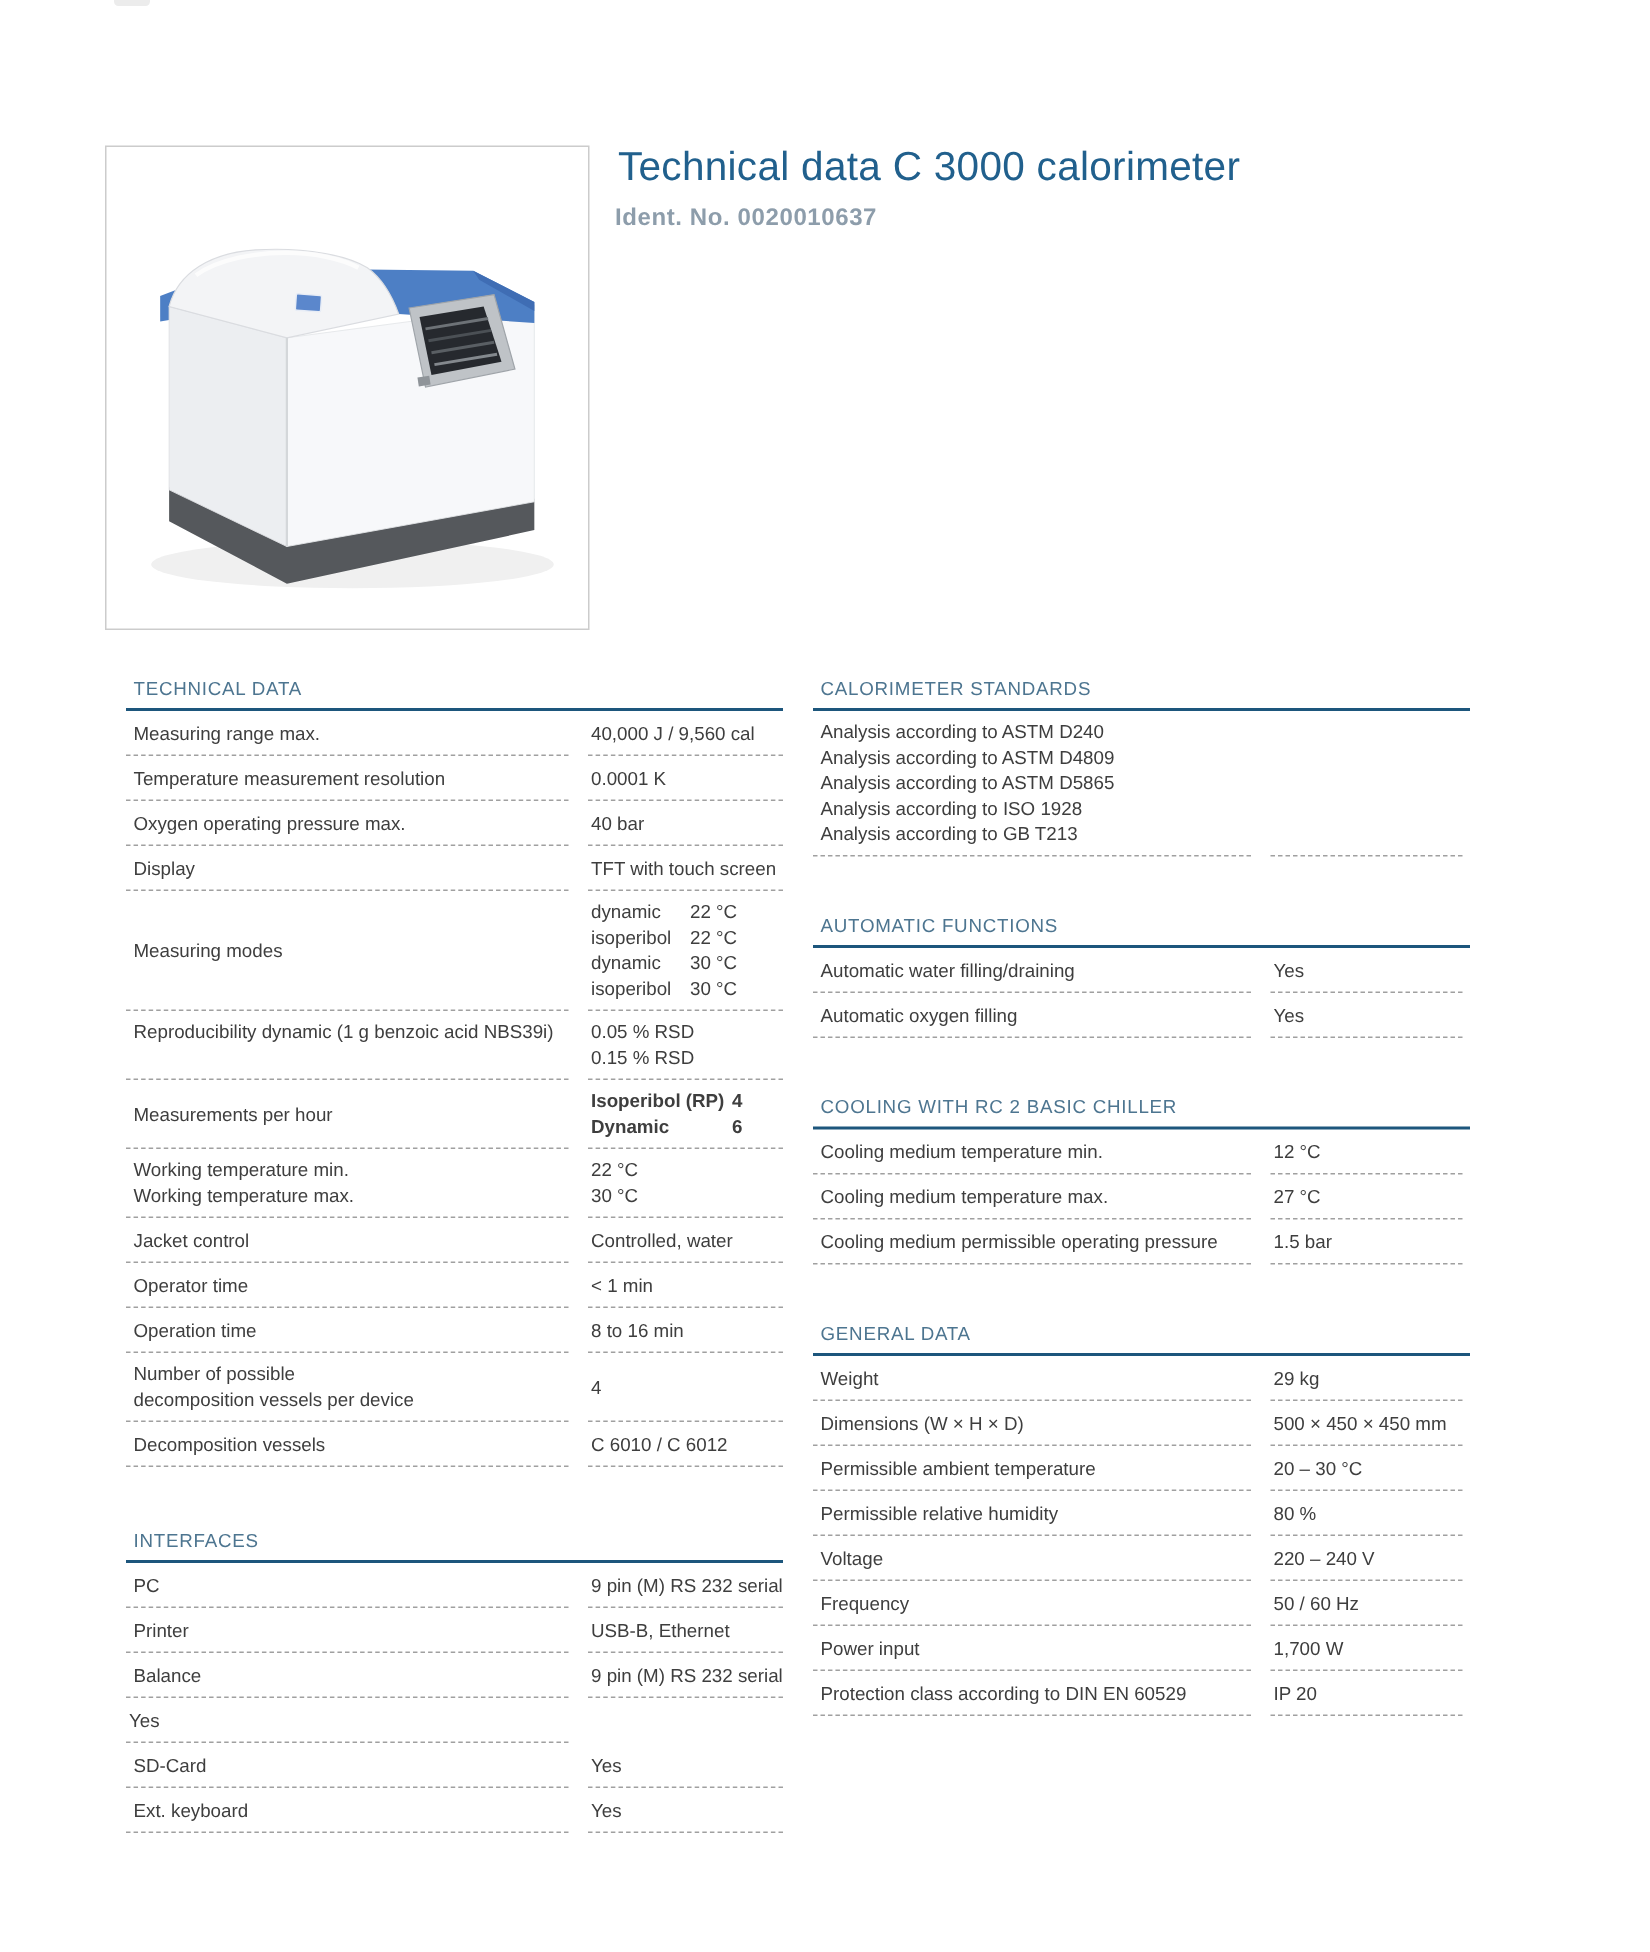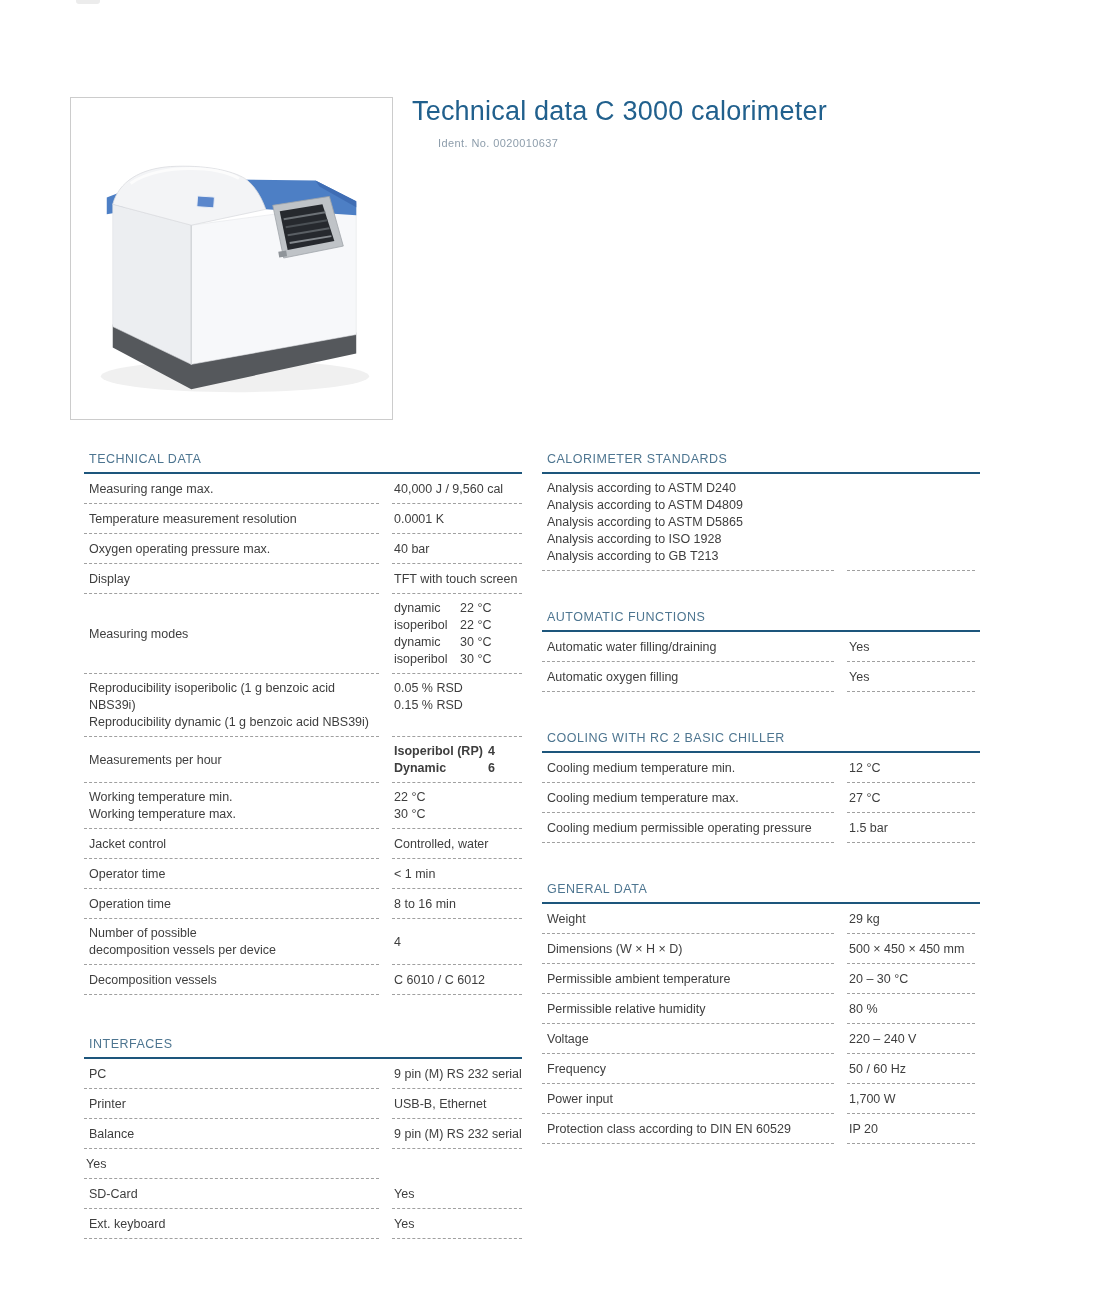--- a/index.html
+++ b/index.html
@@ -4,21 +4,21 @@
 <style>
   html,body{margin:0;padding:0;background:#ffffff;}
   body{width:1100px;height:1301px;position:relative;font-family:"Liberation Sans",sans-serif;color:var(--text,#3e3e3e);}
 
   .top-artifact{position:absolute;left:76px;top:0;width:24px;height:4px;background:#ececec;border-radius:0 0 3px 3px;}
 
   .product-box{position:absolute;left:70px;top:97px;width:323px;height:323px;border:1px solid #cccccc;background:#ffffff;box-sizing:border-box;}
   .product-box svg{display:block;width:100%;height:100%;}
 
   .headline{position:absolute;left:412px;top:96px;font-size:27px;font-weight:400;letter-spacing:0.2px;color:var(--accent,#21608d);text-align:center;}
-  .ident{position:absolute;left:438px;top:137px;font-size:11px;letter-spacing:0.4px;color:var(--muted,#8d9dab);}
+  .ident{position:absolute;left:410px;top:137px;font-size:16px;letter-spacing:0.4px;color:var(--muted,#8d9dab);font-weight:bold;}
 
   .col{position:absolute;top:452px;width:438px;margin-left:14px;}
   .col-left{left:70px;}
   .col-right{left:528px;}
 
   .section{margin:0;}
   .col-left .section + .section{margin-top:42px;}
   .col-right .section + .section{margin-top:39px;}
 
   .section-title{font-size:12.5px;font-weight:400;letter-spacing:0.5px;color:var(--header,#4d7590);padding-left:5px;line-height:15px;margin:0 0 5px 0;}
@@ -119,21 +119,20 @@
           </span>
         <span class="pair modes">
             <span>isoperibol</span>
             <span>30 °C</span>
           </span>
       </div>
     </div>
 
     <div class="trow">
       <div class="cell label multi">
-        <span class="line">Reproducibility isoperibolic (1 g benzoic acid NBS39i)</span>
         <span class="line">Reproducibility dynamic (1 g benzoic acid NBS39i)</span>
       </div>
       <div class="cell value multi">
         <span class="line">0.05 % RSD</span>
         <span class="line">0.15 % RSD</span>
       </div>
     </div>
 
     <div class="trow">
       <div class="cell label multi vmid">Measurements per hour</div>

